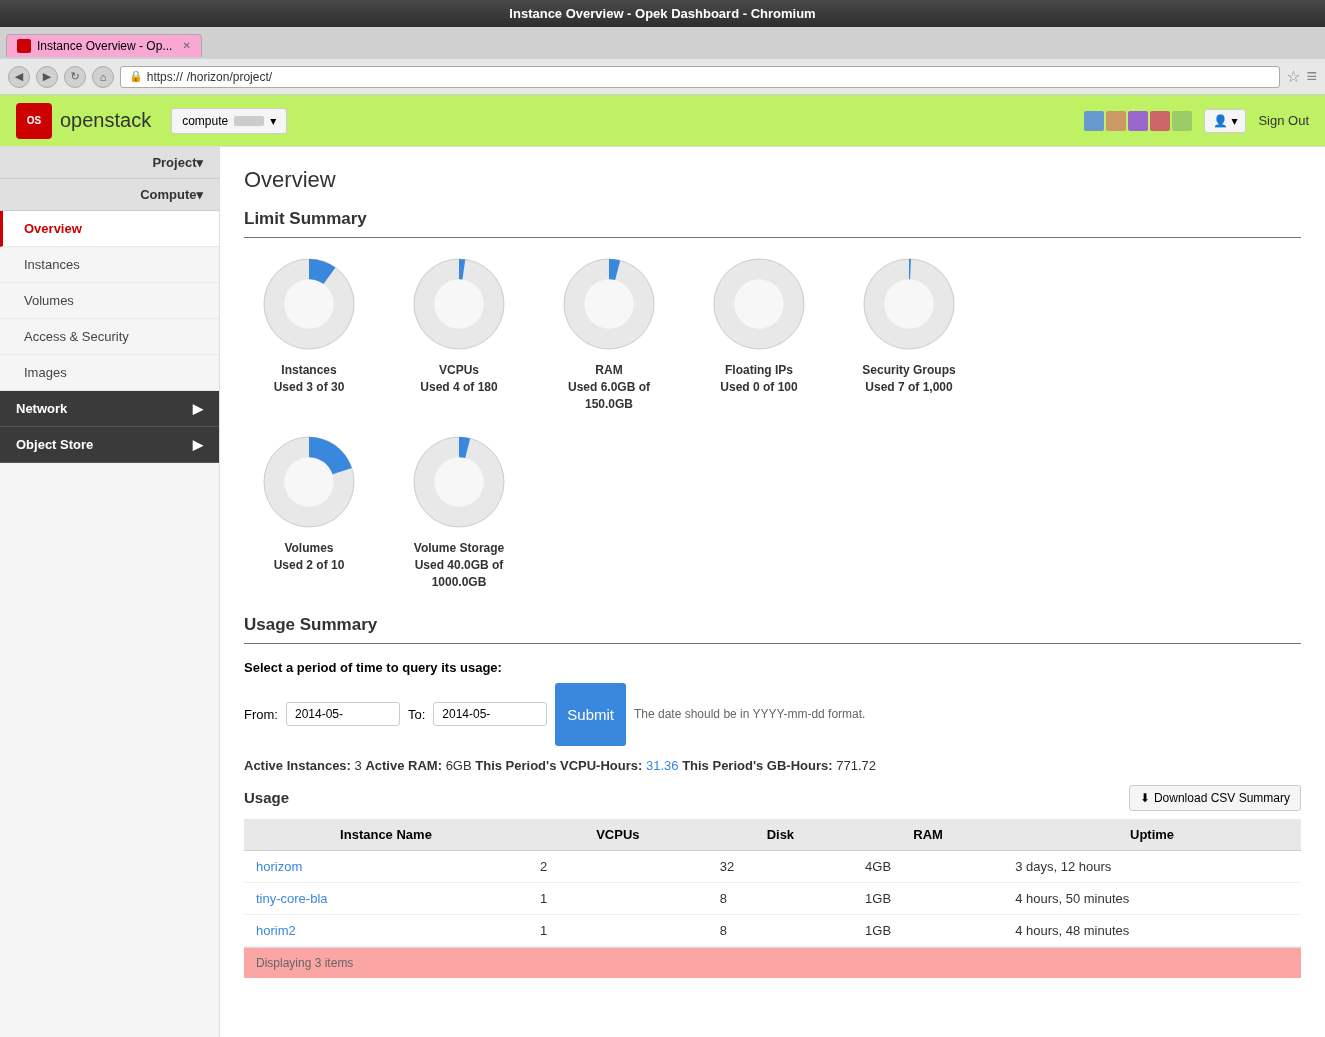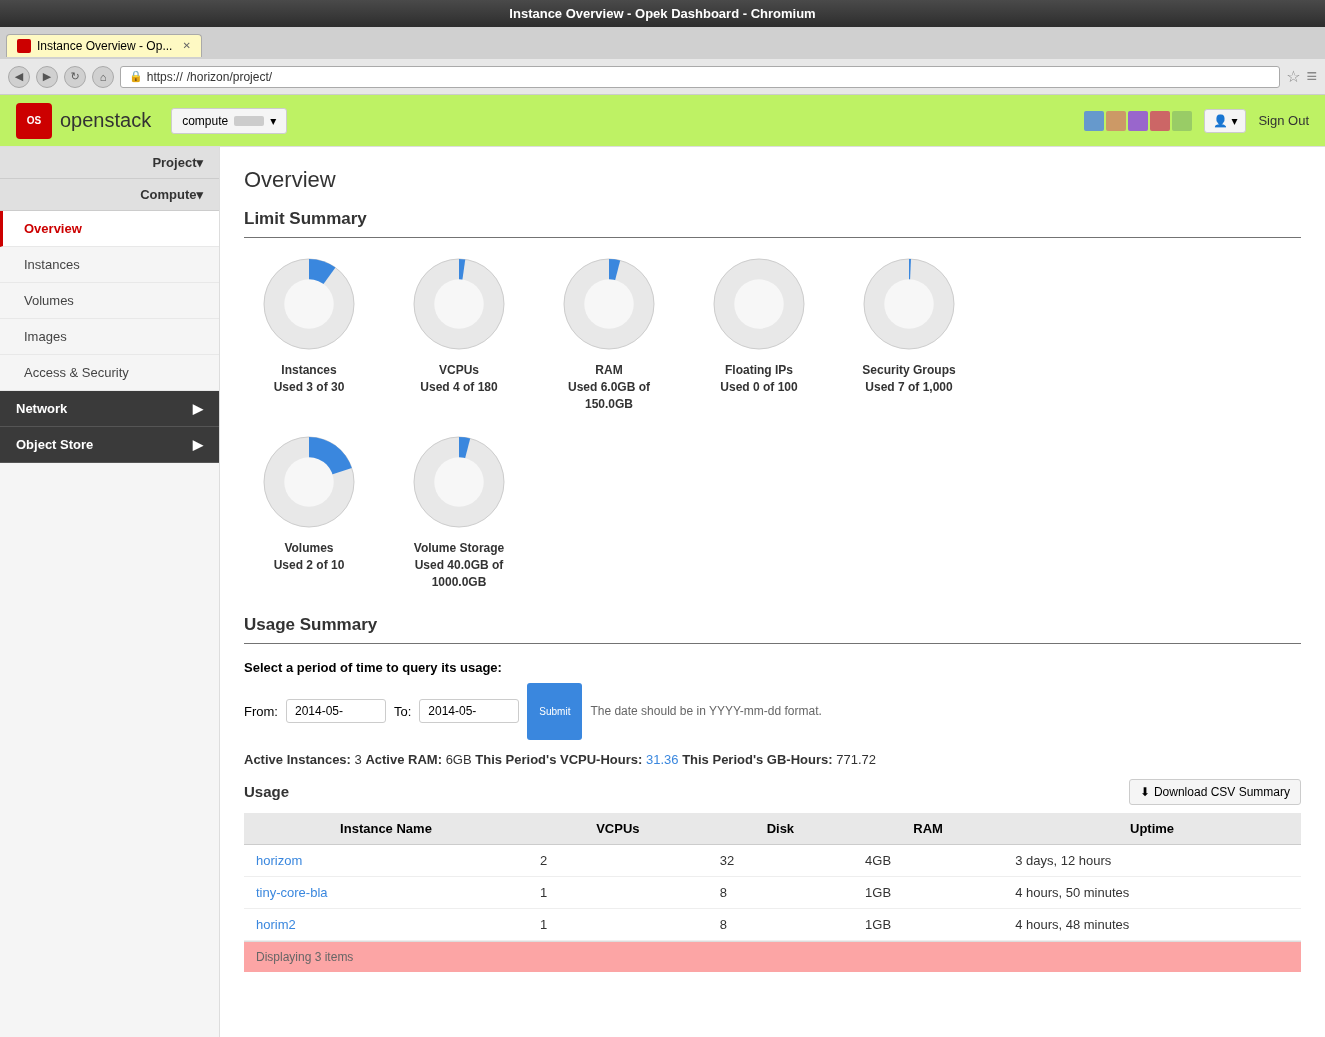--- a/index.html
+++ b/index.html
@@ -15,21 +15,21 @@
       font-weight: bold;
     }
     .browser-tabs {
       background: #d0d0d0;
       display: flex;
       align-items: center;
       padding: 4px 6px 0;
       height: 32px;
     }
     .browser-tab {
-      background: #fef9c3;
+      background: #f9a8d4;
       border: 1px solid #aaa;
       border-bottom: none;
       padding: 4px 10px;
       font-size: 12px;
       display: flex;
       align-items: center;
       gap: 6px;
       border-radius: 4px 4px 0 0;
       max-width: 200px;
       text-align: center;
@@ -254,29 +254,29 @@
       display: flex;
       align-items: center;
       gap: 8px;
       margin-bottom: 8px;
     }
     .period-input {
       border: 1px solid #ccc;
       border-radius: 3px;
       padding: 4px 8px;
       font-size: 12px;
-      width: 100px;
+      width: 114px;
     }
     .submit-btn {
       background: #3a87de;
       color: #fff;
       border: none;
       border-radius: 3px;
       padding: 23px 12px;
-      font-size: 10px;
+      font-size: 15px;
       cursor: pointer;
     }
     .date-hint {
       font-size: 12px;
       color: #666;
     }
     .active-stats {
       font-size: 13px;
       color: #333;
       margin-bottom: 12px;
@@ -425,24 +425,24 @@
     <div class="sidebar-item active">
       <span>Overview</span>
     </div>
     <div class="sidebar-item">
       <span>Instances</span>
     </div>
     <div class="sidebar-item">
       <span>Volumes</span>
     </div>
     <div class="sidebar-item">
+      <span>Access &amp; Security</span>
+    </div>
+    <div class="sidebar-item">
       <span>Images</span>
-    </div>
-    <div class="sidebar-item">
-      <span>Access &amp; Security</span>
     </div>
     <div class="sidebar-section-expandable">
       <span>Network</span>
       <span>▶</span>
     </div>
     <div class="sidebar-section-expandable">
       <span>Object Store</span>
       <span>▶</span>
     </div>
   </div>

